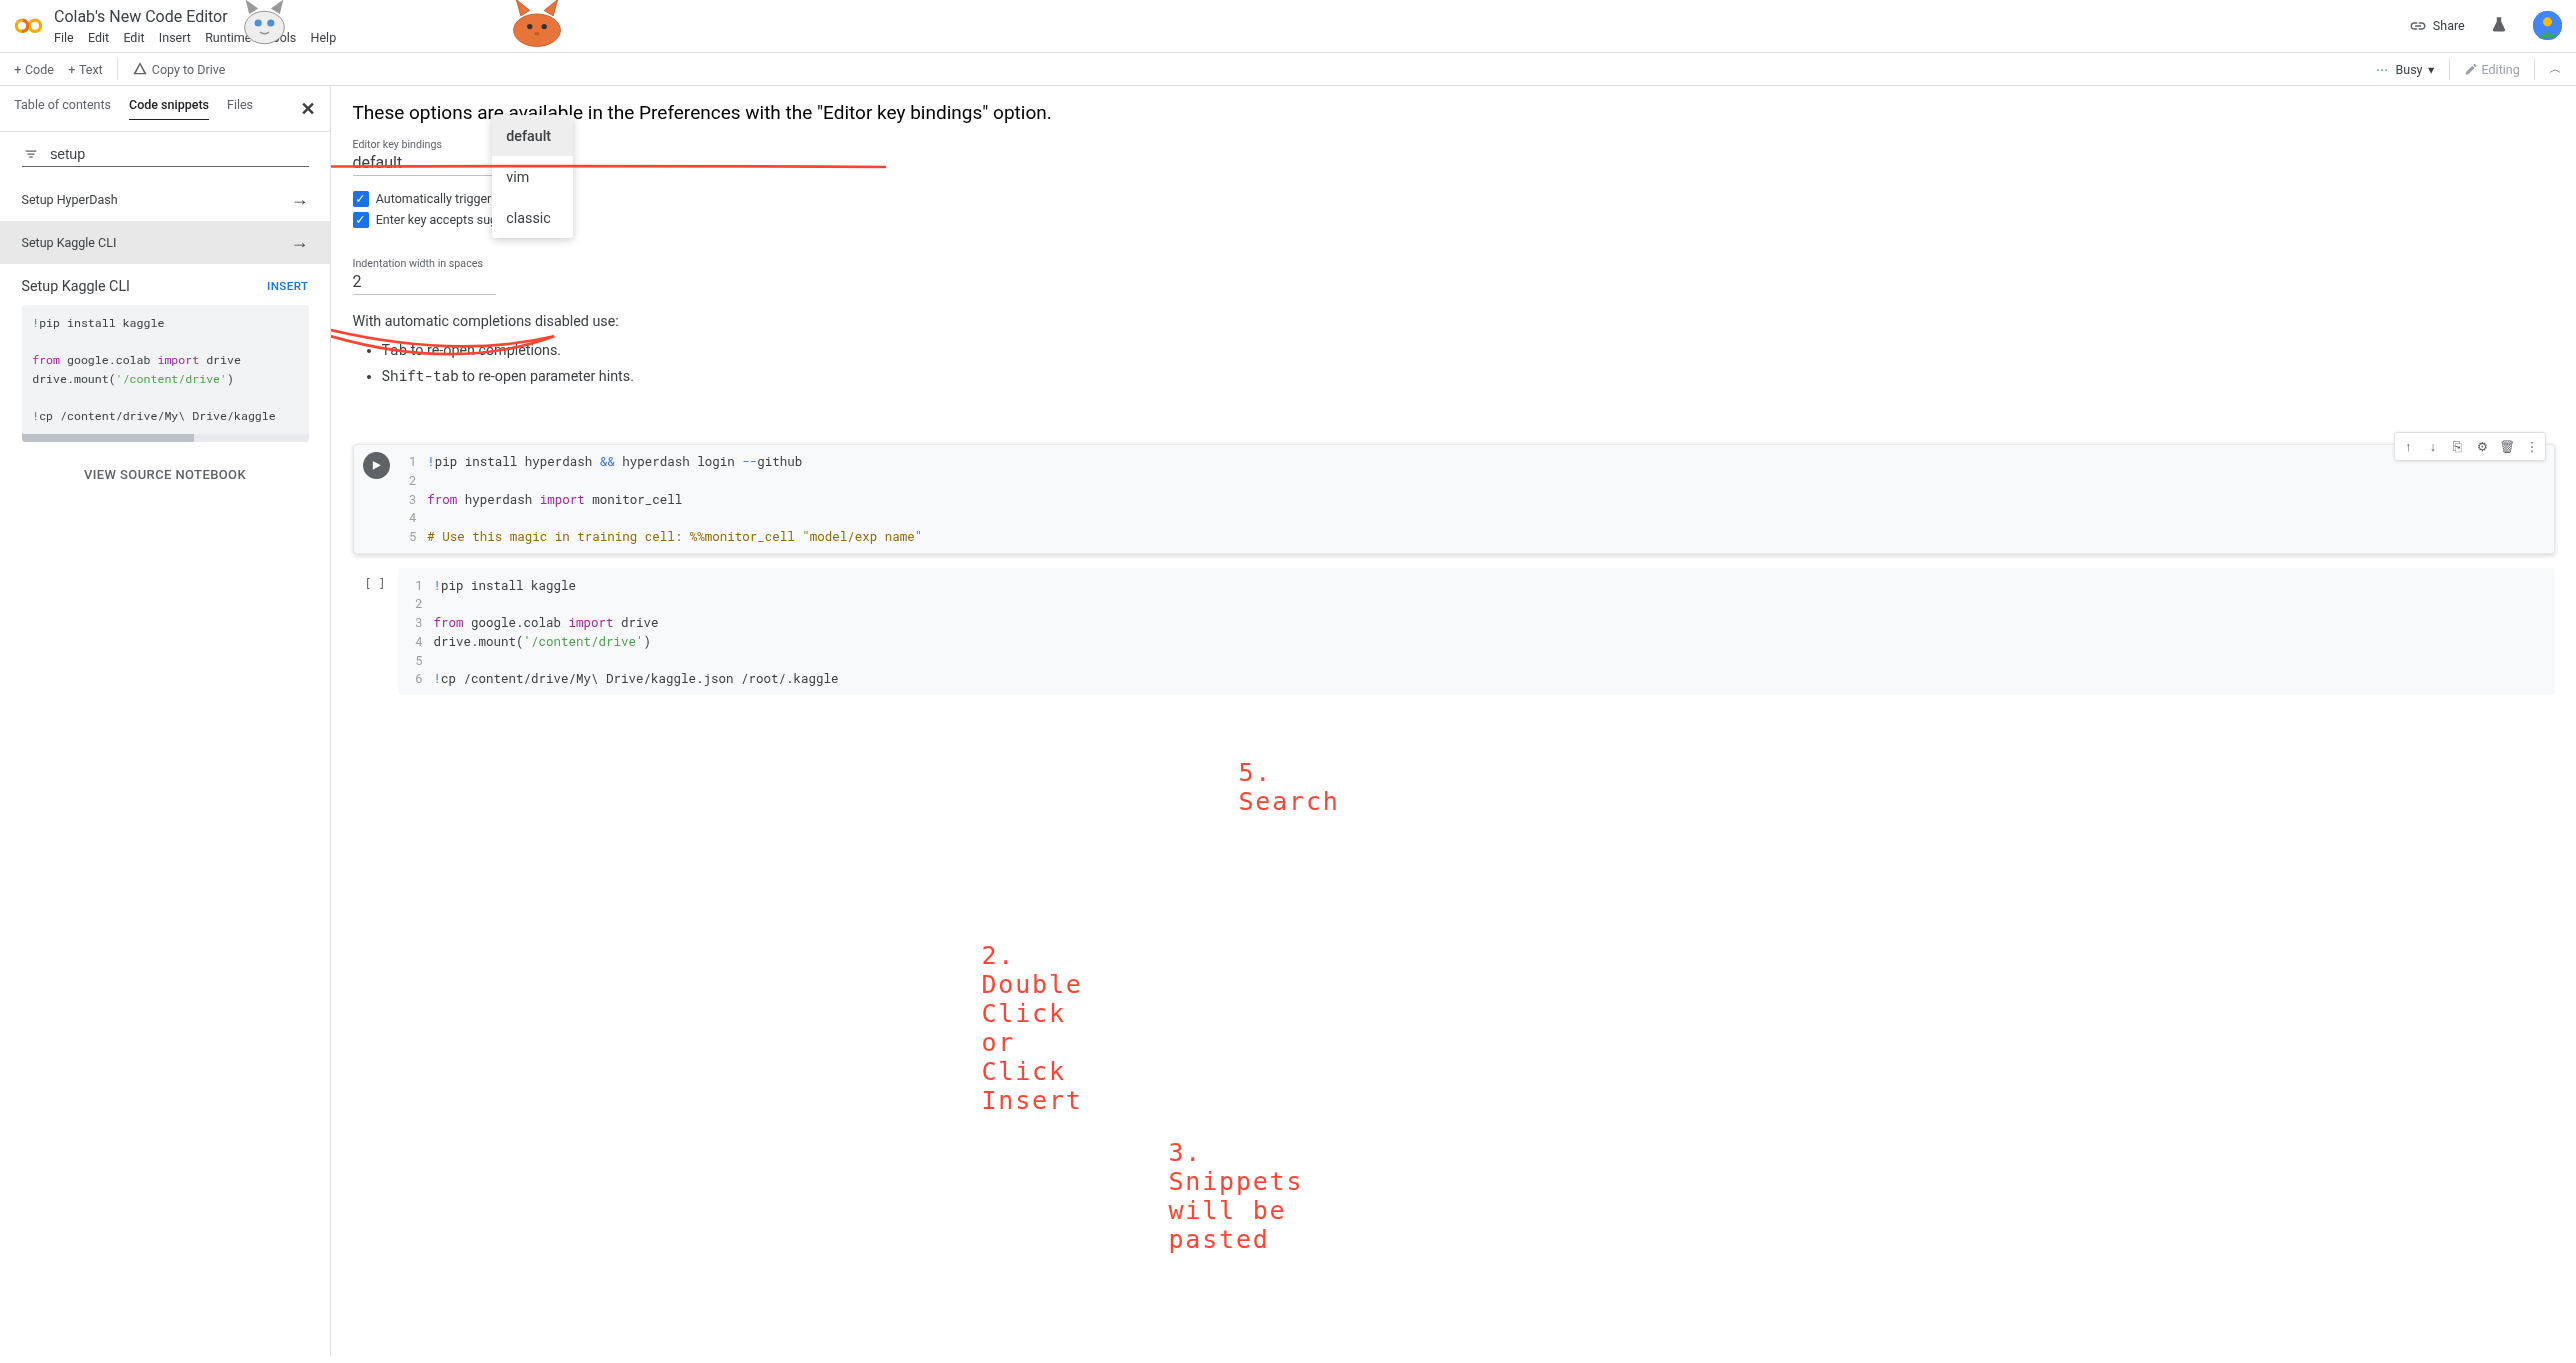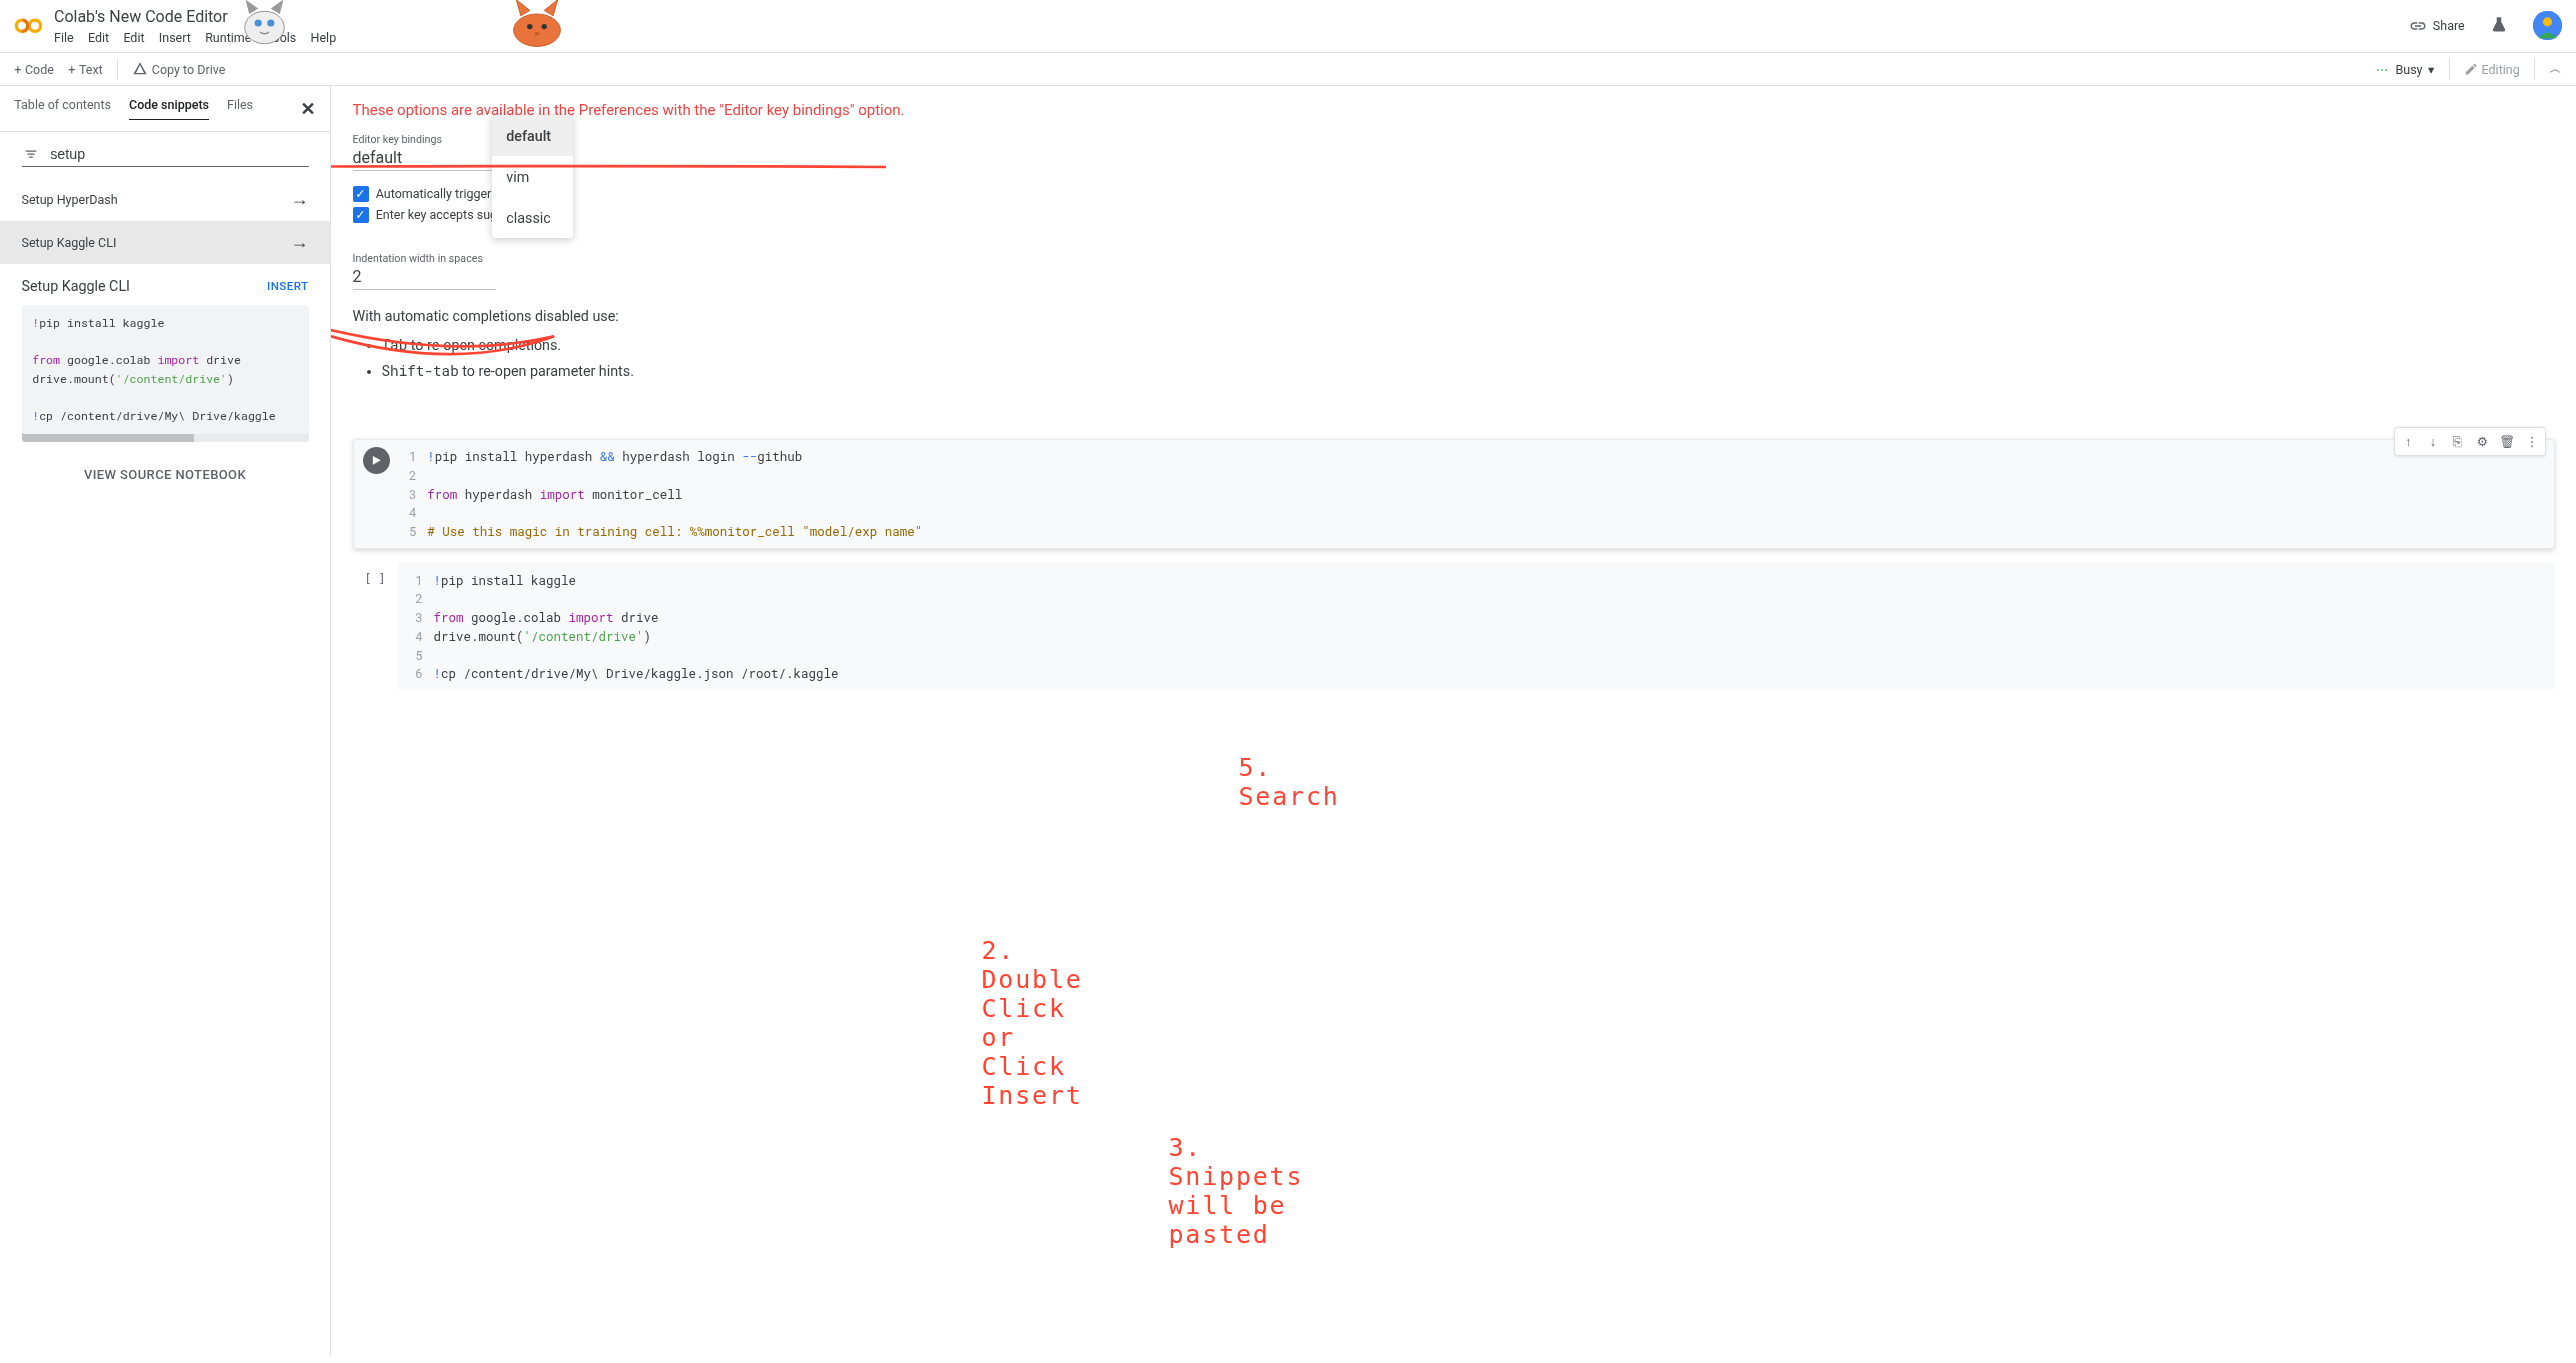--- a/index.html
+++ b/index.html
@@ -43,21 +43,21 @@
 .snippet-title { font-size: 14.3px; color: #3c4043; }
 .insert-btn { color: #1a73e8; font-size: 11.6px; font-weight: 500; cursor: pointer; letter-spacing: 0.4px; }
 
 .code-preview { background: #f1f3f4; padding: 9px 10.7px; font-family: "Roboto Mono", monospace; font-size: 11.6px; line-height: 1.6; white-space: pre; overflow-x: auto; border-radius: 3.6px; position: relative; }
 .code-preview::-webkit-scrollbar { height: 9px; }
 .code-preview::-webkit-scrollbar-thumb { background: #bdc1c6; }
 
 .view-source { text-align: center; padding: 10.7px; font-size: 13px; font-weight: 500; letter-spacing: 0.4px; color: #5f6368; cursor: pointer; }
 
 .content-area { flex: 1; overflow: auto; padding: 14.3px 21.5px; position: relative; }
-.pref-text { font-size: 15px; color: #ef4444; margin-bottom: 14.3px; }
+.pref-text { font-size: 19px; color: #000000; margin-bottom: 14.3px; }
 .pref-label { font-size: 10.7px; color: #5f6368; margin-bottom: 1.8px; }
 .pref-value { font-size: 16px; color: #3c4043; border-bottom: 0.9px solid #bdc1c6; padding-bottom: 3.6px; width: 143px; margin-bottom: 14.3px; }
 
 .dropdown { position: absolute; left: 519px; top: 36px; background: #fff; box-shadow: 0 1.8px 9px rgba(0,0,0,0.2); border-radius: 3.6px; width: 81px; }
 .dropdown-item { padding: 12.5px 14.3px; font-size: 14.3px; cursor: pointer; }
 .dropdown-item.selected { background: #eeeeee; font-weight: 500; }
 
 .checkbox-row { display: flex; align-items: center; gap: 7.2px; margin-bottom: 5.4px; }
 .checkbox { width: 16px; height: 16px; background: #1a73e8; border-radius: 1.8px; display: flex; align-items: center; justify-content: center; color: #fff; font-size: 12.5px; }
 

